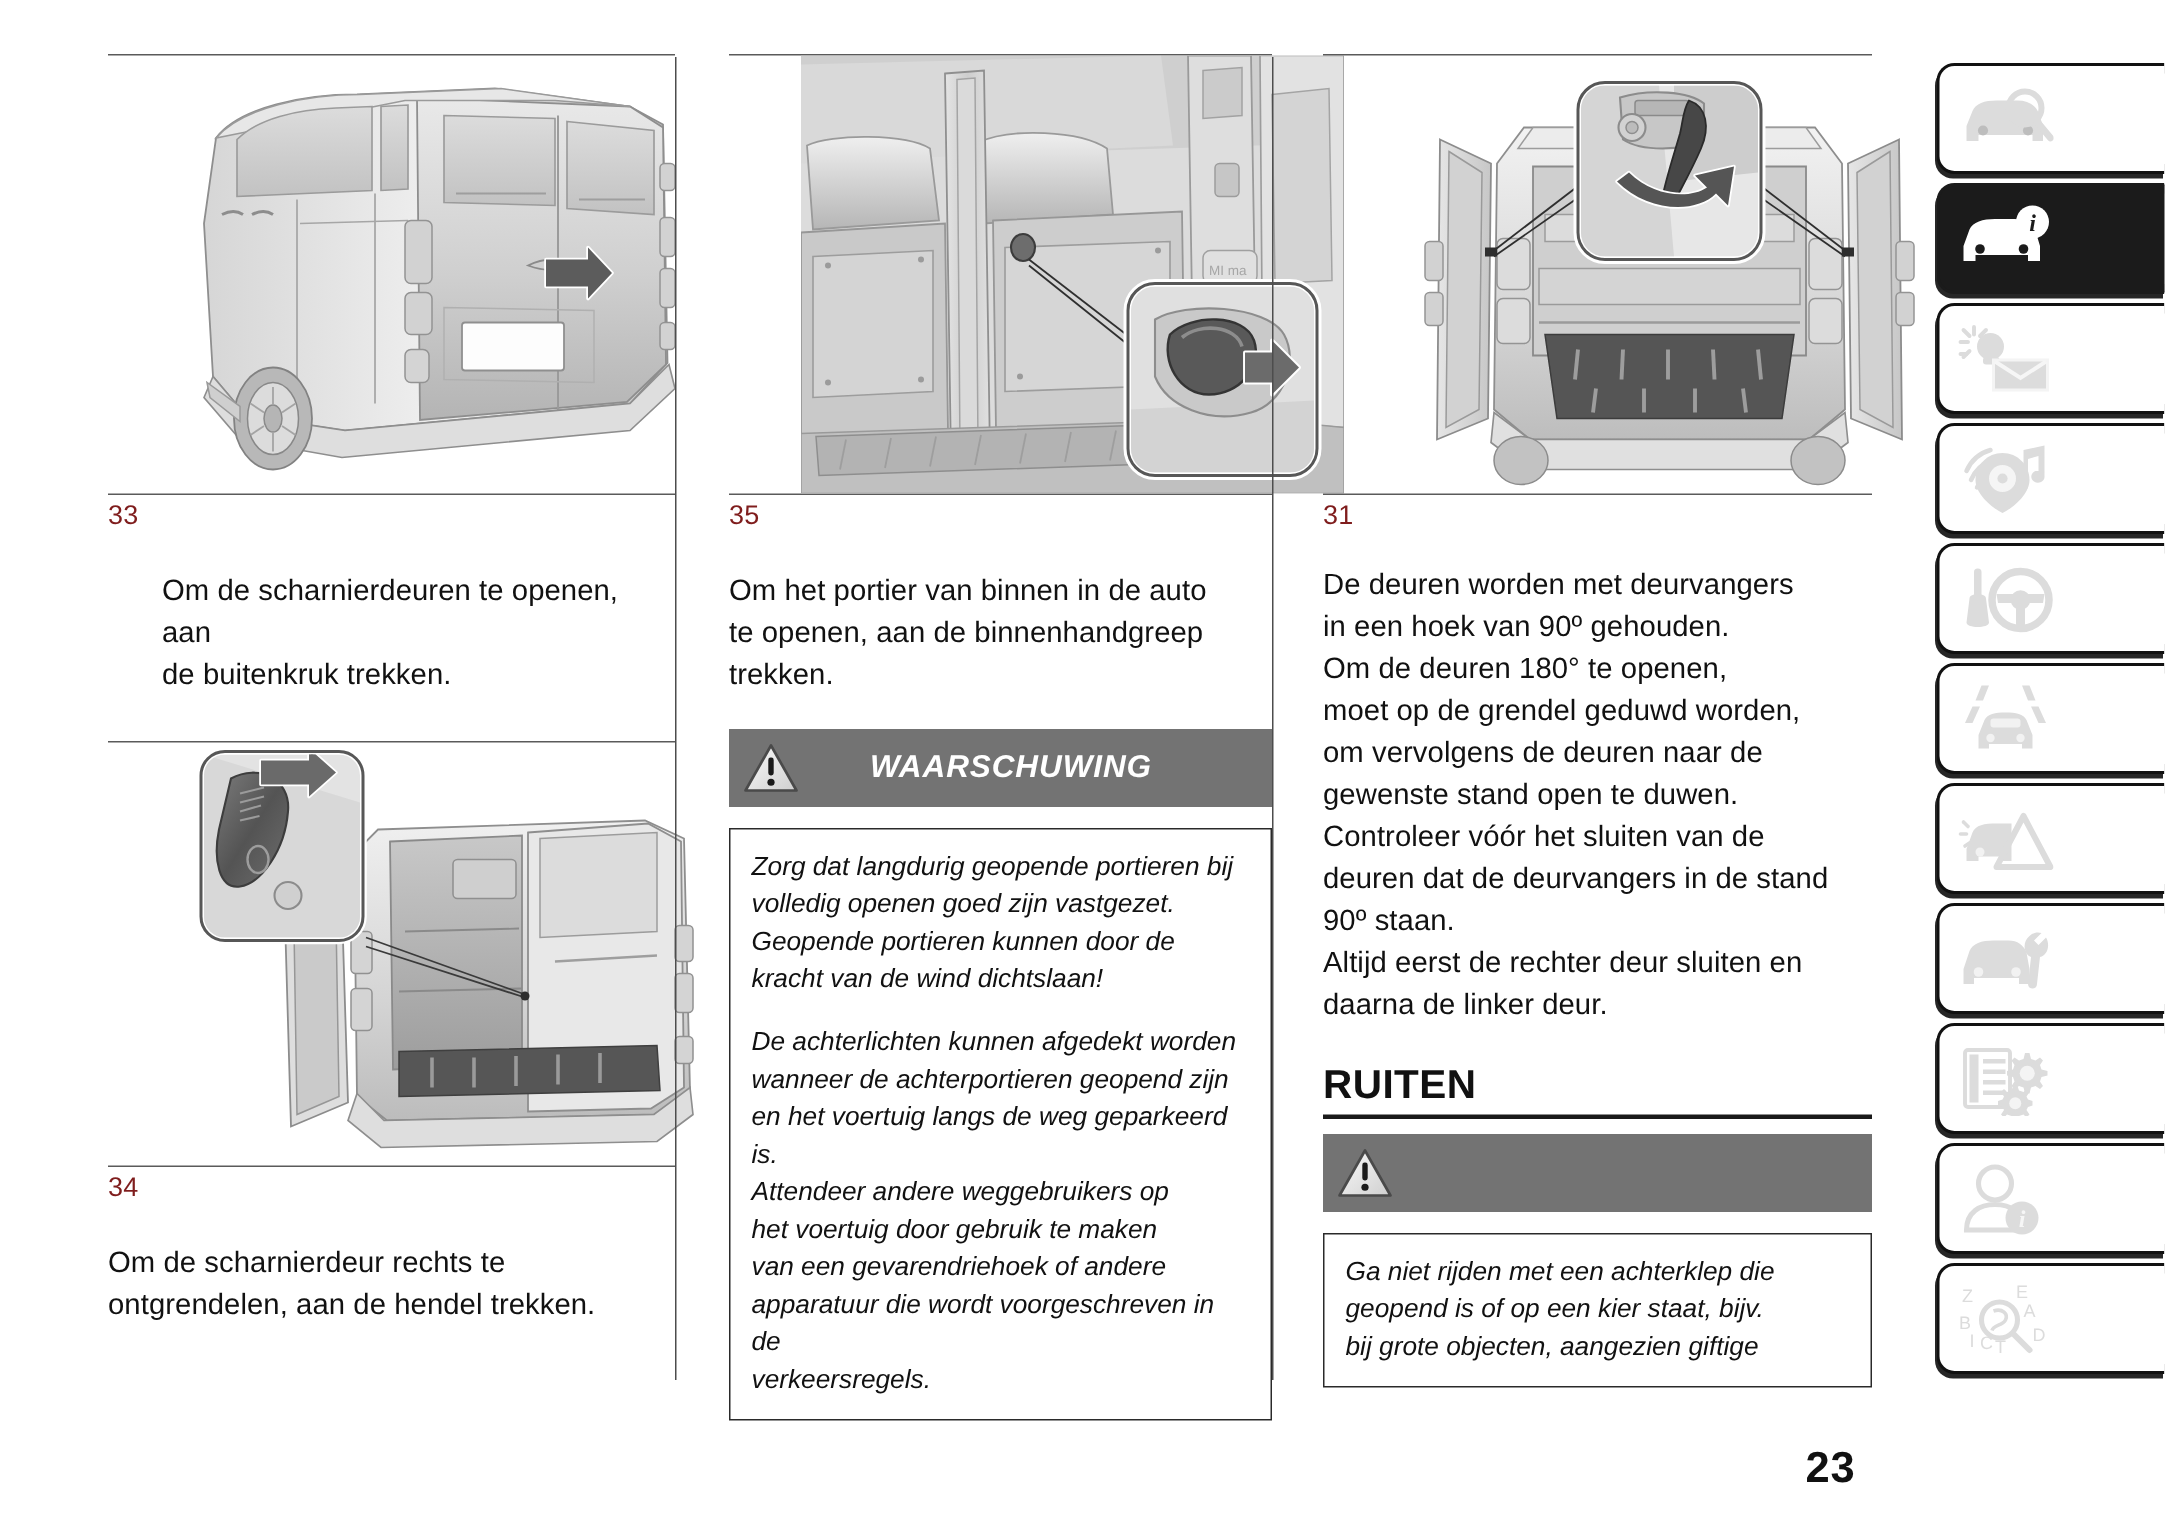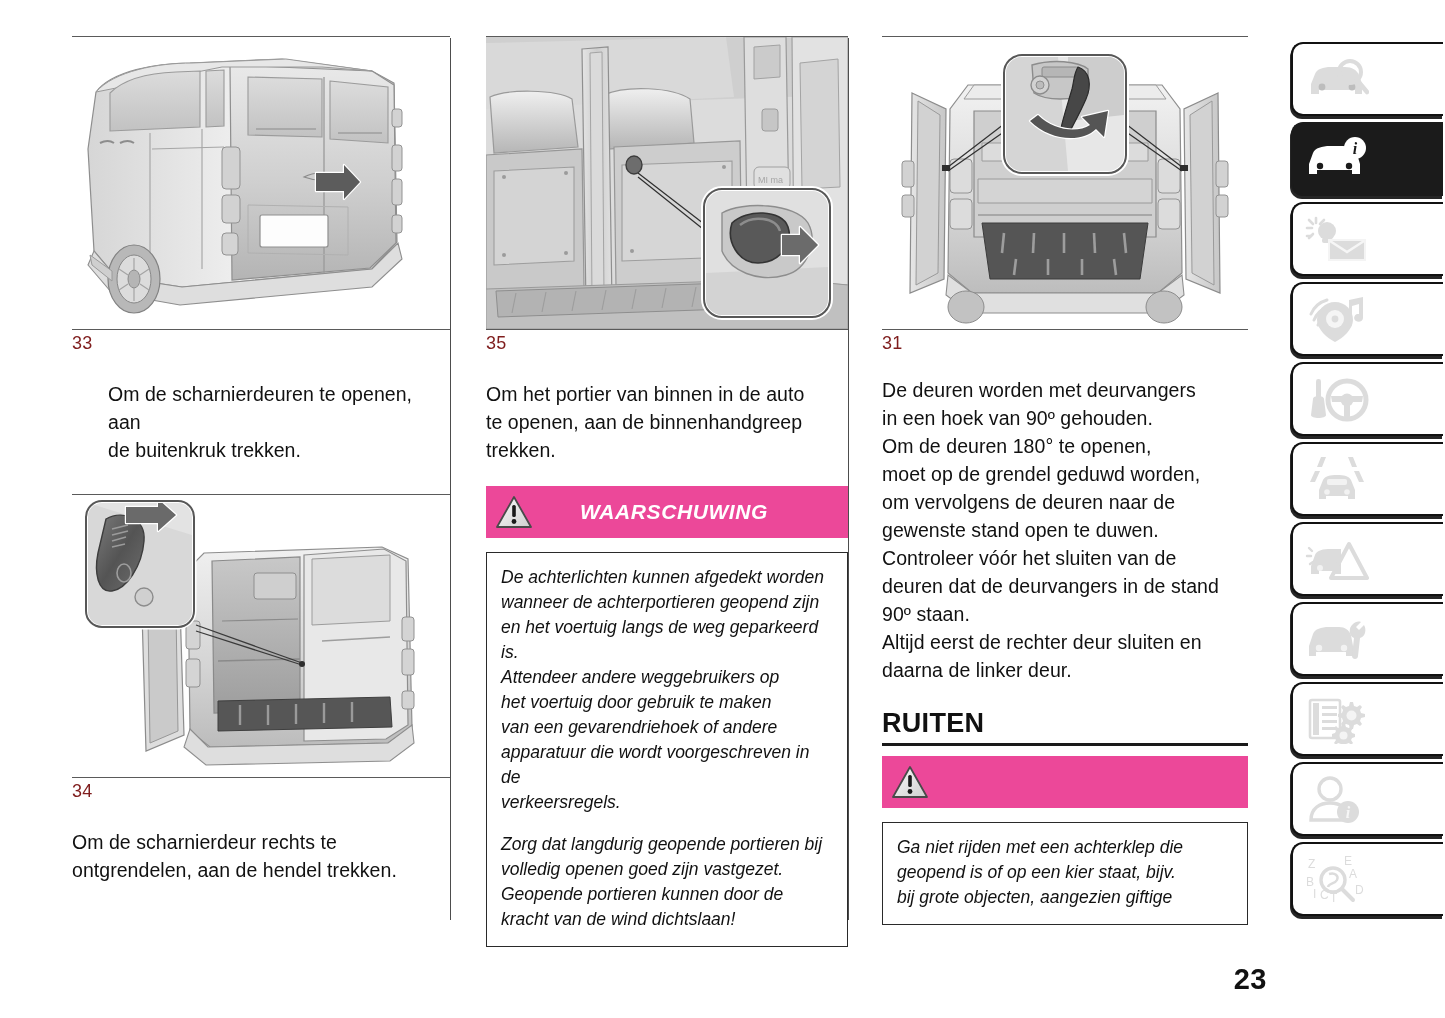--- a/index.html
+++ b/index.html
@@ -56,41 +56,42 @@
   .fig-caption {
     font-size: 18px;
     color: #7f1d1d;
     padding: 3px 0 0 0;
     letter-spacing: 0.2px;
   }
   .fig-art {
     position: relative;
     width: 100%;
     overflow: hidden;
+    margin-left: 48px;
   }
   .fig-art svg { display: block; width: 100%; height: 100%; }
 
   
   .body-text {
     font-size: 19.5px;
     line-height: 28px;
     color: #111;
     letter-spacing: 0.05px;
     white-space: pre-line;
   }
   .body-text.t33 { margin-top: 26px; margin-left: 36px; }
   .body-text.t34 { margin-top: 26px; }
   .body-text.t35 { margin-top: 26px; }
   .body-text.t36 { margin-top: 22px; }
 
   
   .warn-banner {
     margin-top: 22px;
     height: 52px;
-    background: #ec4899;
+    background: #737373;
     display: flex;
     align-items: center;
     position: relative;
   }
   .warn-banner .tri {
     width: 40px; height: 36px;
     margin-left: 8px;
     flex: 0 0 auto;
   }
   .warn-banner .wlabel {
@@ -163,21 +164,21 @@
   }
   .tab .ticon {
     width: 64px; height: 50px;
     display: block;
   }
   .tab .ticon svg { display:block; width:100%; height:100%; }
 
   
   .pagenum {
     position: absolute;
-    right: 178px; bottom: 22px;
+    right: 208px; bottom: 22px;
     font-size: 29px;
     font-weight: bold;
     letter-spacing: 0.5px;
     color: #111;
   }
 </style>
 </head>
 <body>
 
 <div id="page">
@@ -462,33 +463,33 @@
             </defs>
             <path d="M20 3 L37 33 L3 33 Z" fill="url(#trig1)" stroke="#4a4a4a" stroke-width="1.8" stroke-linejoin="round"></path>
             <rect x="18.2" y="11" width="3.6" height="12" rx="1.6" fill="#1a1a1a"></rect>
             <circle cx="20" cy="27.5" r="2.4" fill="#1a1a1a"></circle>
           </svg>
         </span>
         <span class="wlabel">WAARSCHUWING</span>
       </div>
 
       <div class="warn-box">
+        <p>Zorg dat langdurig geopende portieren bij
+volledig openen goed zijn vastgezet.
+Geopende portieren kunnen door de
+kracht van de wind dichtslaan!</p>
         <p>De achterlichten kunnen afgedekt worden
 wanneer de achterportieren geopend zijn
 en het voertuig langs de weg geparkeerd
 is.
 Attendeer andere weggebruikers op
 het voertuig door gebruik te maken
 van een gevarendriehoek of andere
 apparatuur die wordt voorgeschreven in de
 verkeersregels.</p>
-        <p>Zorg dat langdurig geopende portieren bij
-volledig openen goed zijn vastgezet.
-Geopende portieren kunnen door de
-kracht van de wind dichtslaan!</p>
       </div>
     </div>
 
     <div class="col c3">
 
       <div class="figure">
         <div class="rule-top"></div>
         <div class="fig-art" style="height:292px">
           <svg viewBox="0 0 366 292" xmlns="http://www.w3.org/2000/svg">
             <defs>

